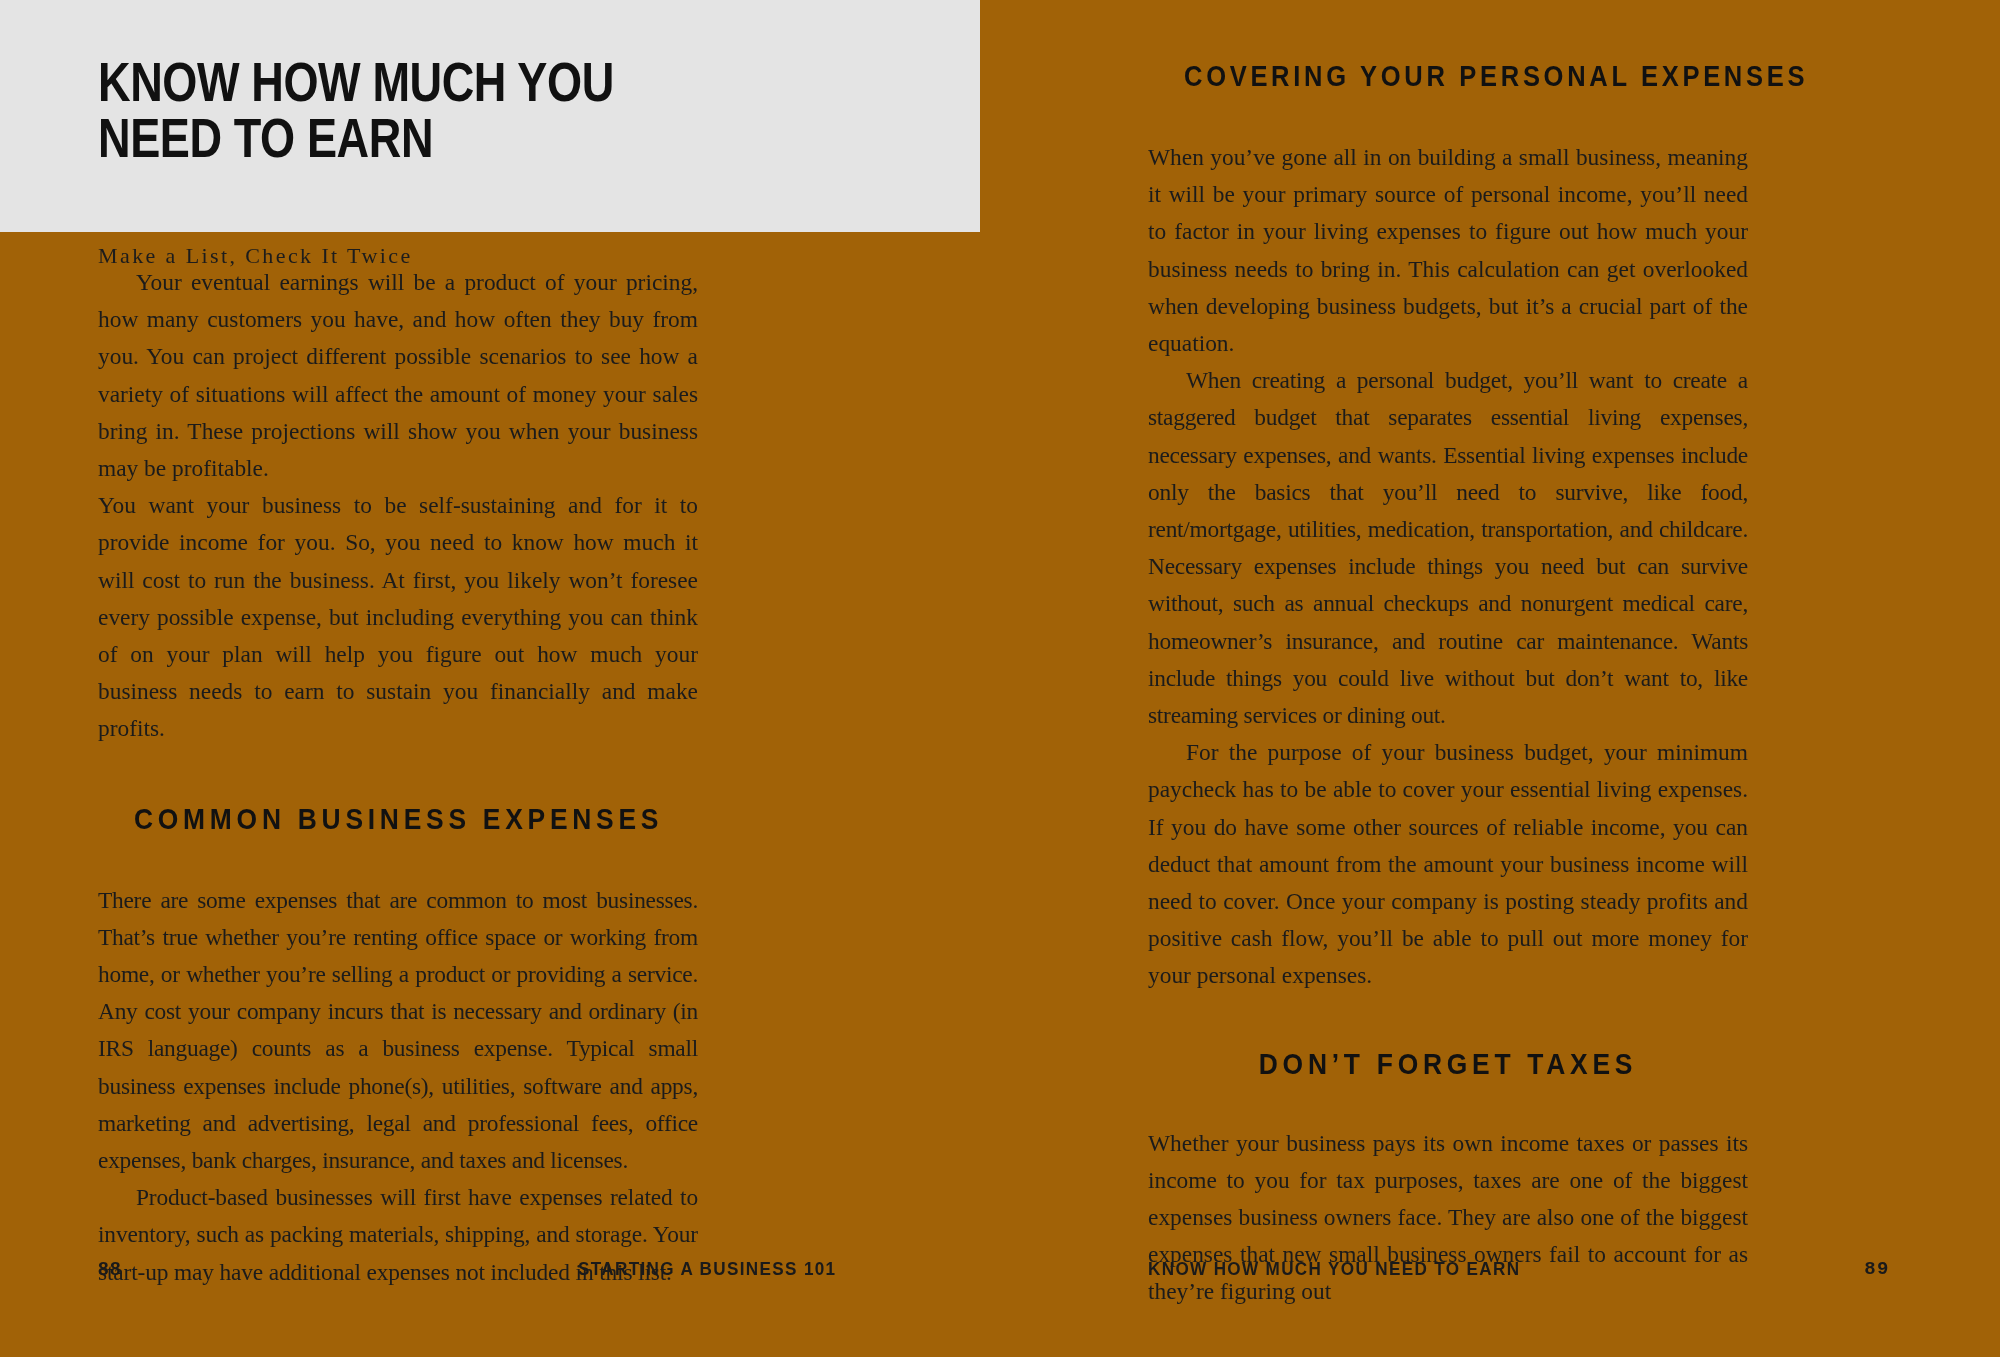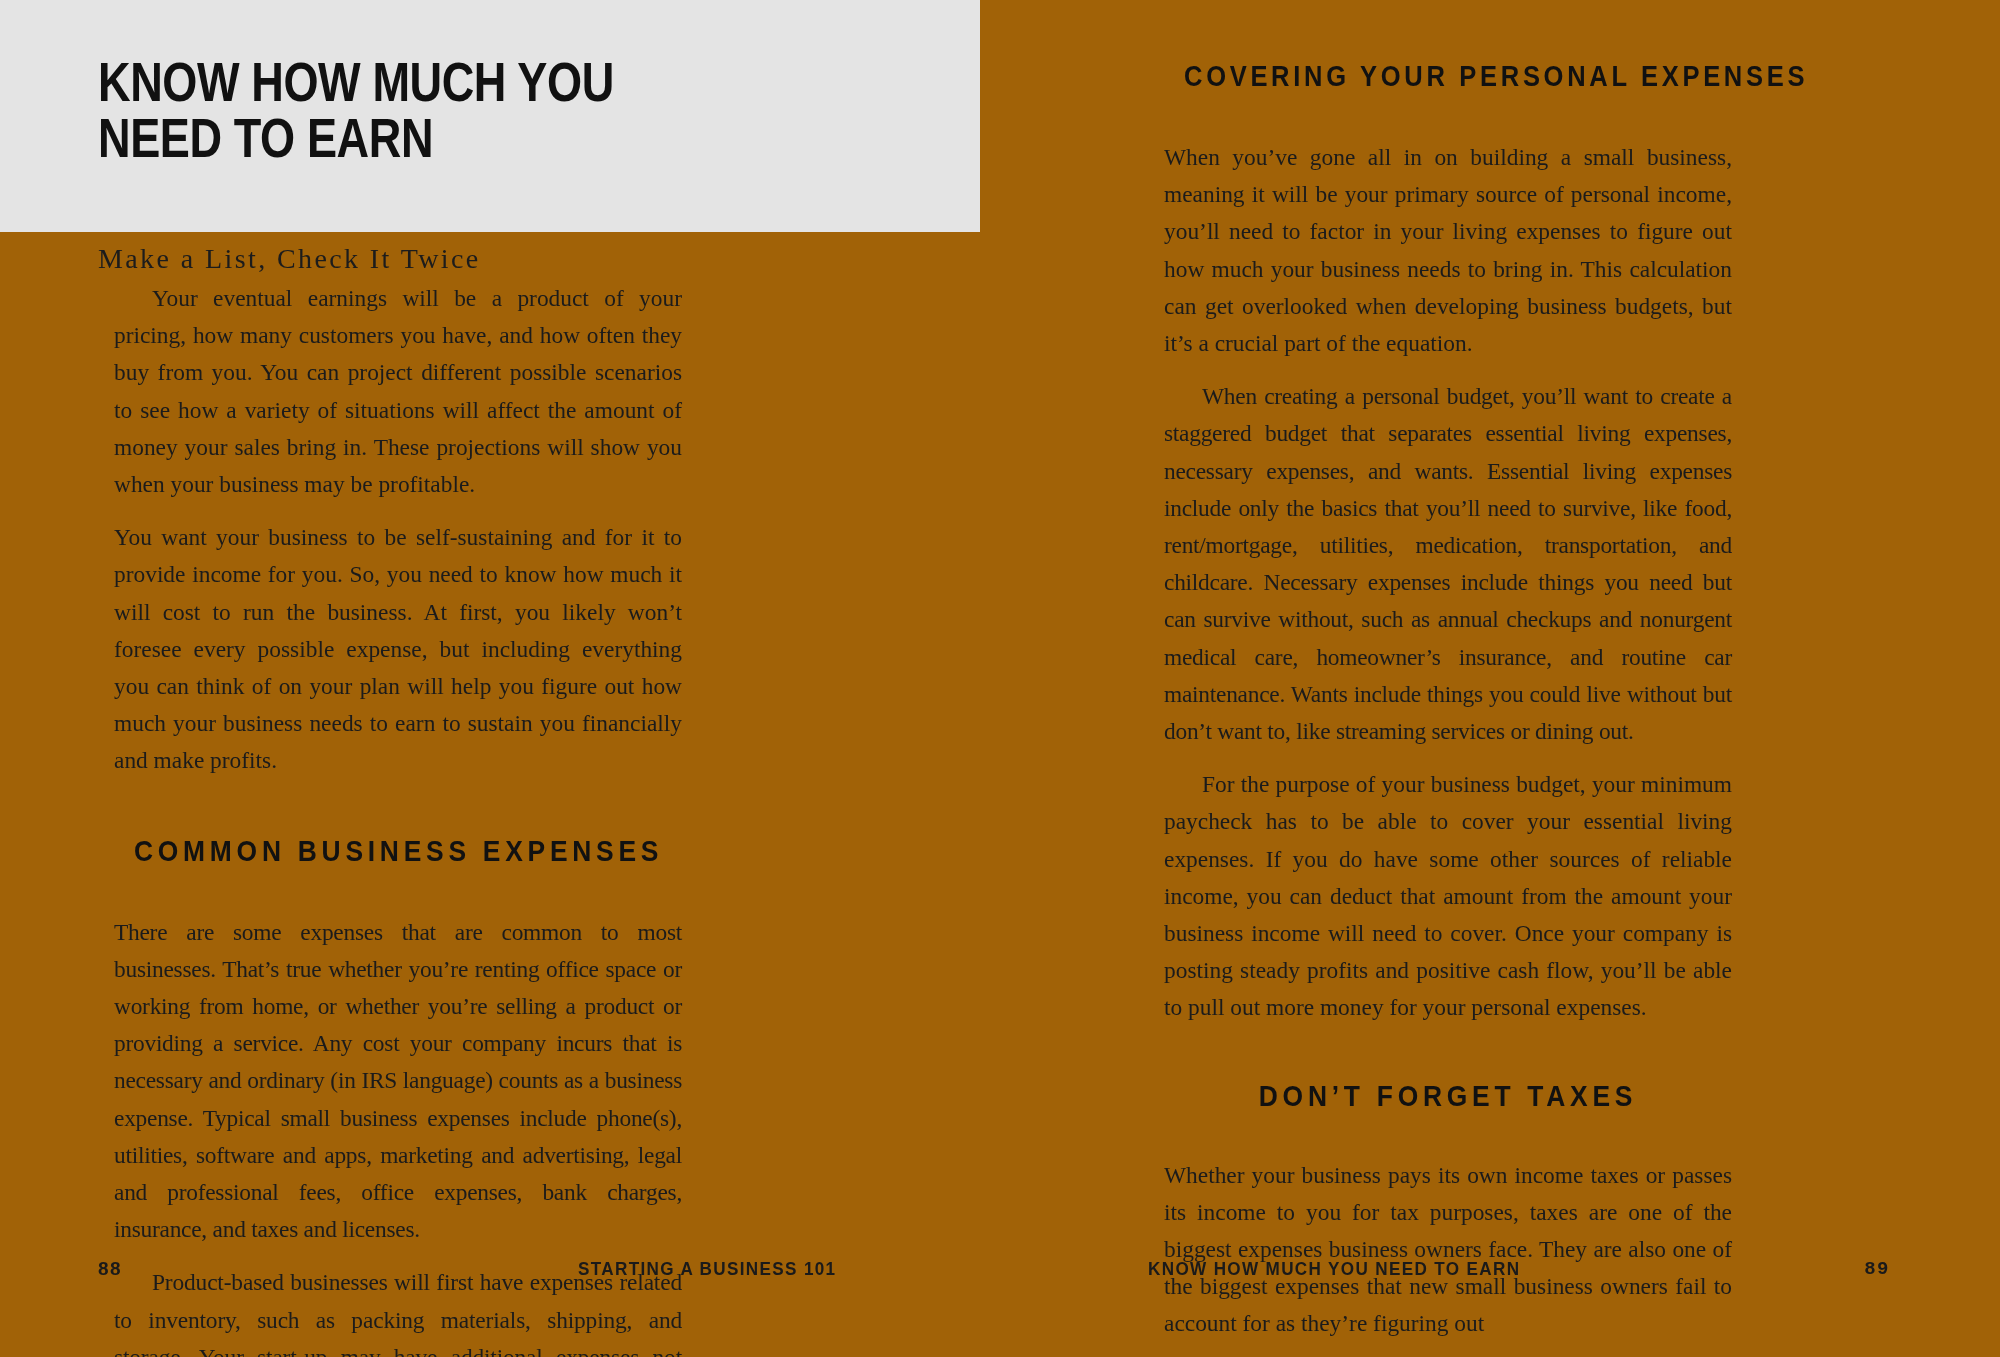--- a/index.html
+++ b/index.html
@@ -57,21 +57,21 @@
     text-transform: uppercase;
     transform: scaleX(0.82);
     transform-origin: left top;
     margin: 0;
   }
   .chapter-subtitle {
     position: absolute;
     left: 98px;
     top: 243px;
     font-family: "Liberation Serif", "DejaVu Serif", serif;
-    font-size: 28px;
+    font-size: 22px;
     letter-spacing: 2.4px;
     color: #1c1c1c;
     margin: 0;
   }
 
   
   .section-heading {
     font-family: "Liberation Sans Narrow", "Liberation Sans", sans-serif;
     font-weight: 700;
     font-size: 30px;
@@ -84,21 +84,21 @@
     white-space: nowrap;
   }
   .section-heading.tight { letter-spacing: 4.2px; font-size: 29px; }
 
   
   p.body {
     font-size: 23.4px;
     line-height: 37.2px;
     text-align: justify;
     text-justify: inter-word;
-    margin: 16px;
+    margin: 0;
     color: #1b1b1b;
     hyphens: manual;
   }
   p.body.indent { text-indent: 38px; }
   
   p.body.dense { letter-spacing: -0.25px; }
   p.body.dense2 { letter-spacing: -0.15px; }
 
   
   .footer {

